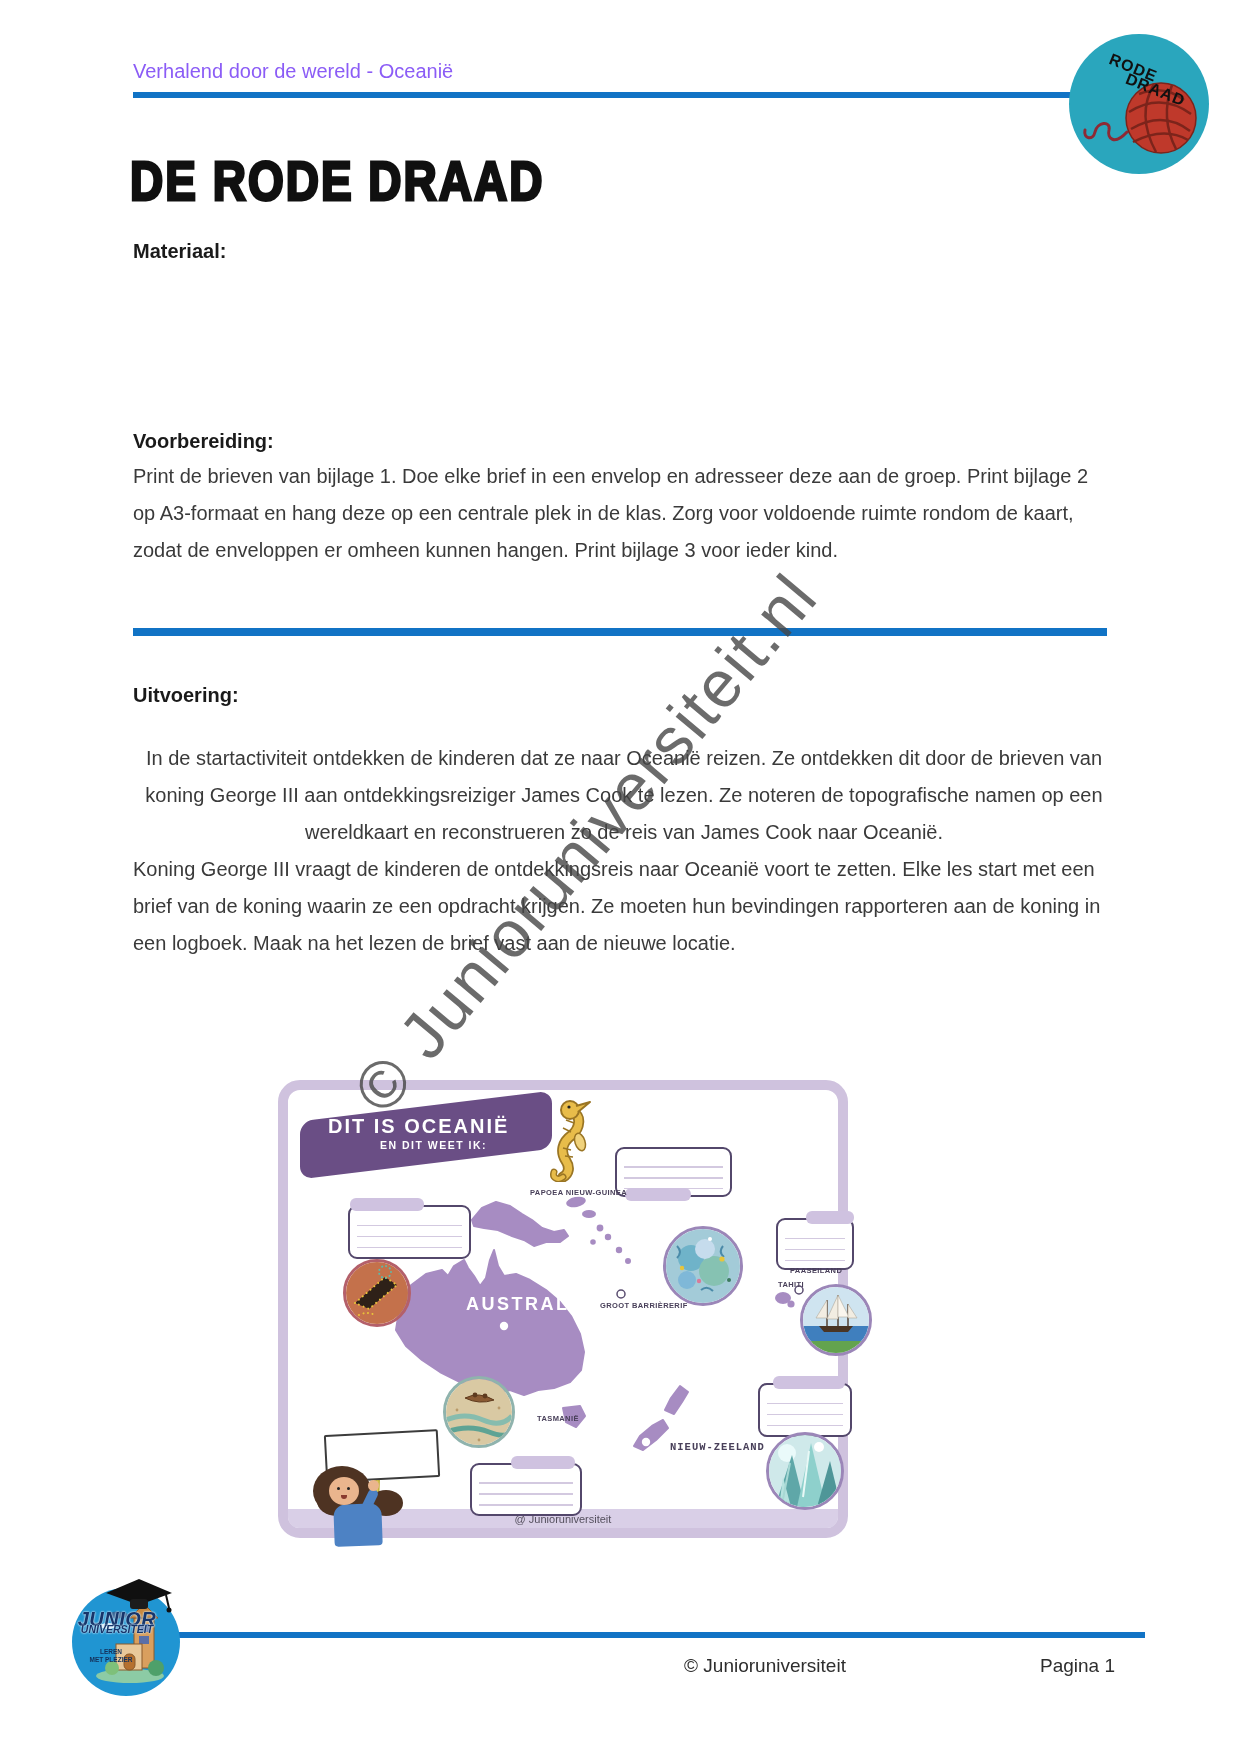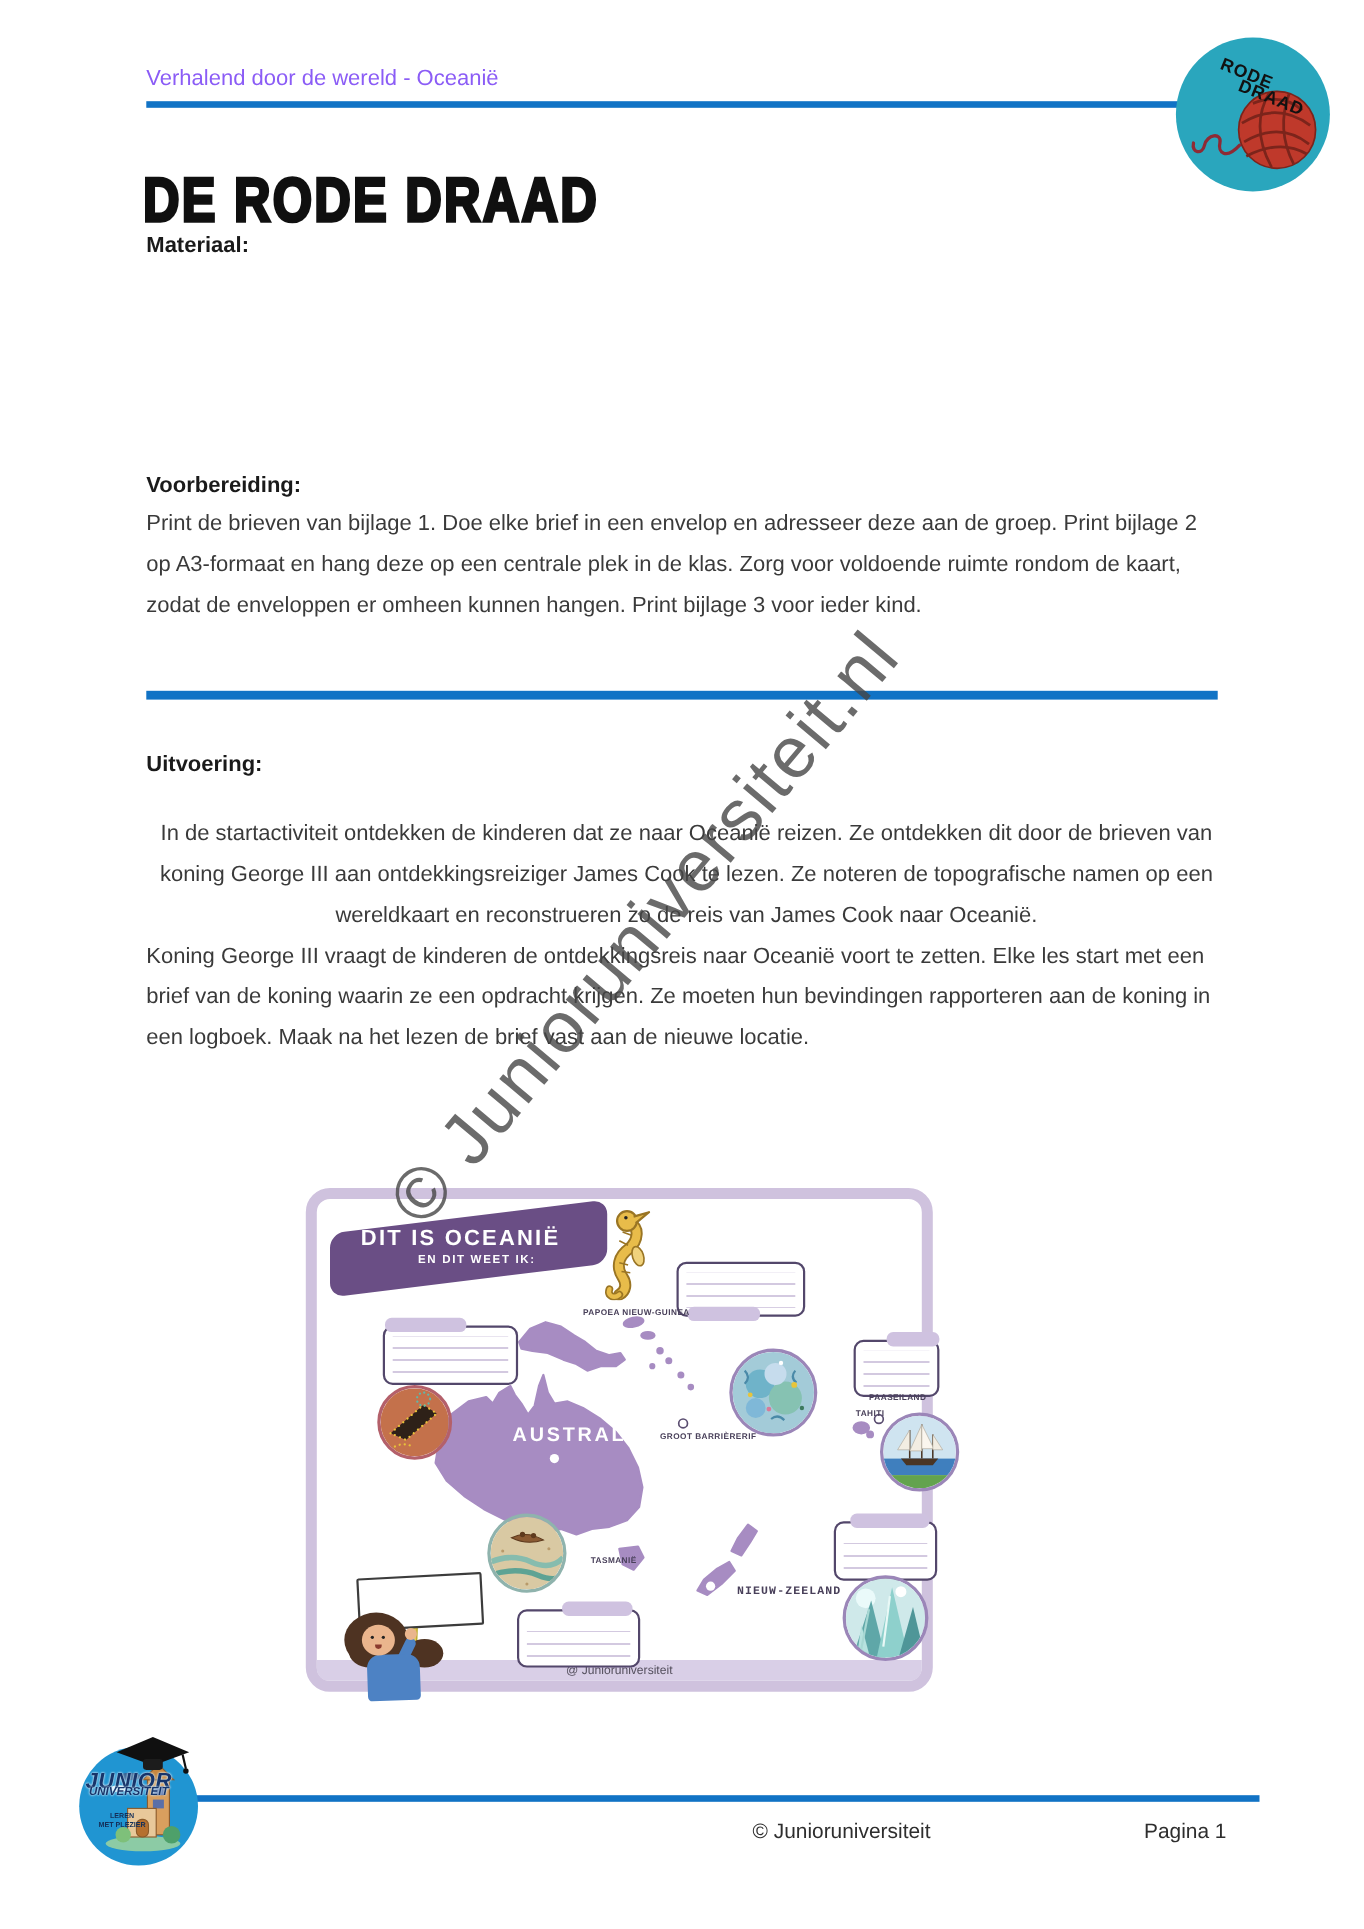--- a/index.html
+++ b/index.html
@@ -18,21 +18,21 @@
   .badge-t2{left:56px;top:48px;}
 
   
   .doc-title{left:130px;top:148px;font-size:46px;font-weight:bold;color:#101010;
        letter-spacing:2px;-webkit-text-stroke:2.5px #101010;
        transform:scaleY(1.22);transform-origin:left top;}
 
   
   .h2{font-size:20px;font-weight:bold;color:#1a1a1a;}
   .bodytext{font-size:20px;line-height:37px;color:#3a3a3a;width:982px;}
-  .m-head{left:133px;top:212px;text-align:center;}
+  .m-head{left:133px;top:240px;text-align:center;}
   .m-list{left:133px;top:256px;}
   .m-list div{line-height:37px;}
   .v-head{left:133px;top:430px;}
   .v-body{left:133px;top:458px;}
   .divider{left:133px;top:628px;width:974px;height:8px;background:#1173c5;}
   .u-head{left:133px;top:684px;}
   .p1{left:133px;top:740px;text-align:center;}
   .p2{left:133px;top:851px;}
   .p3{left:133px;top:961px;}
 

